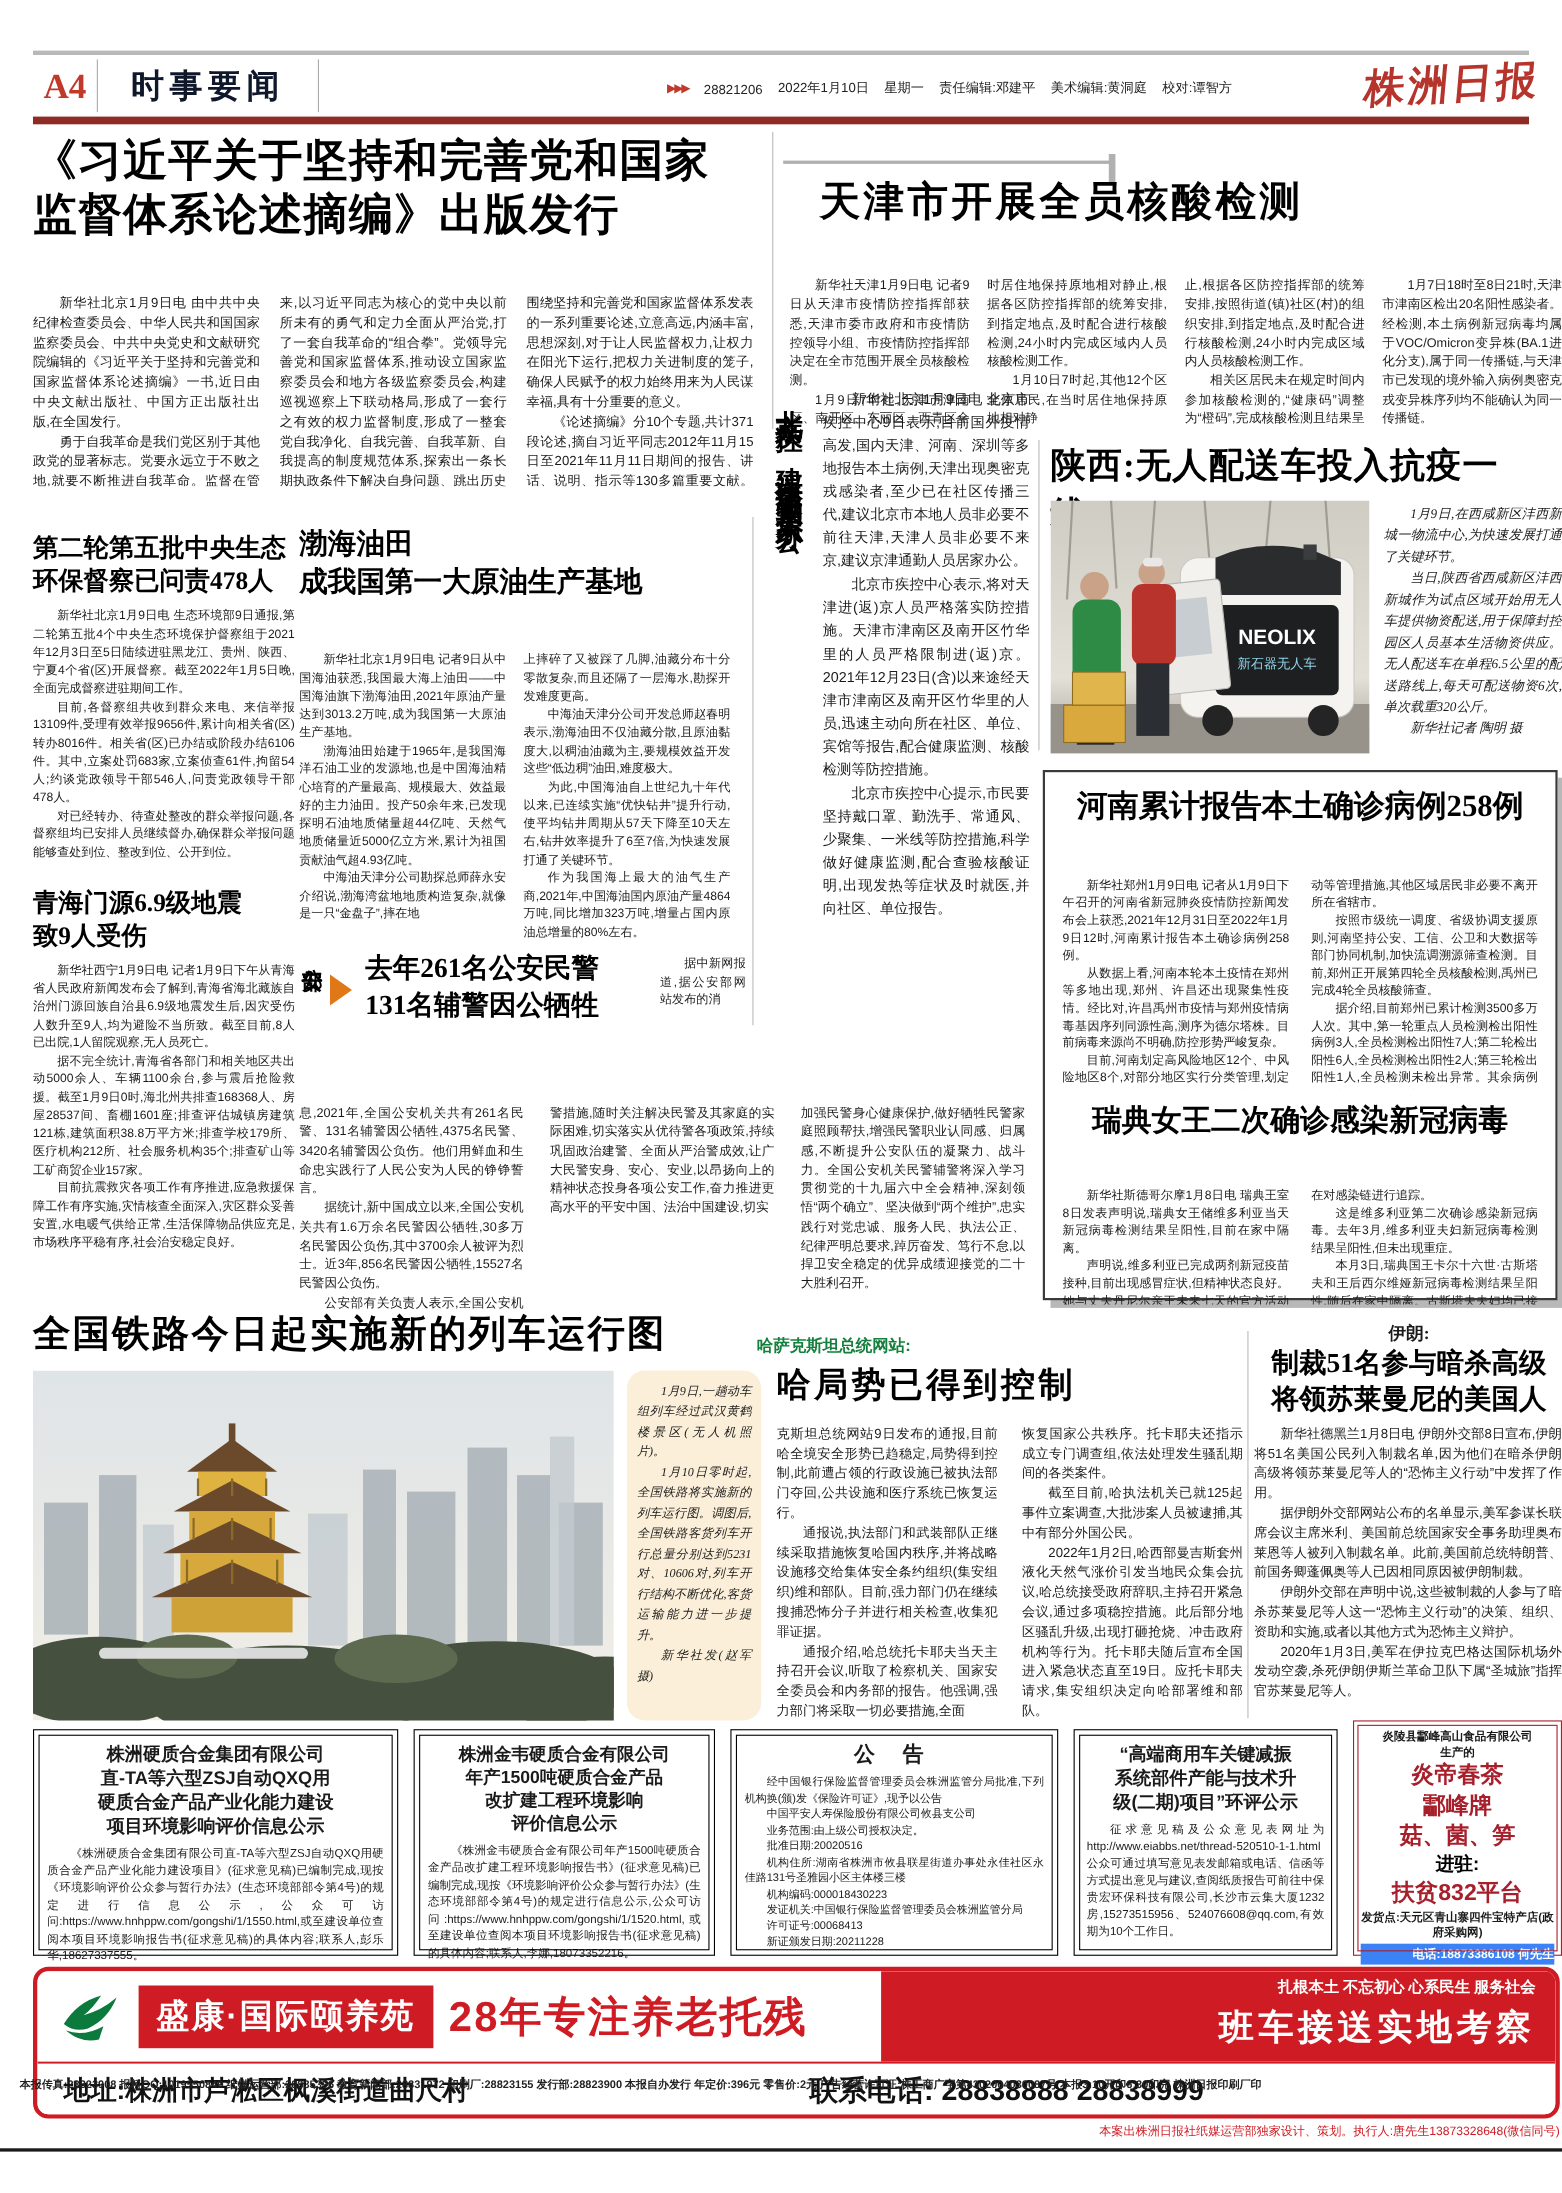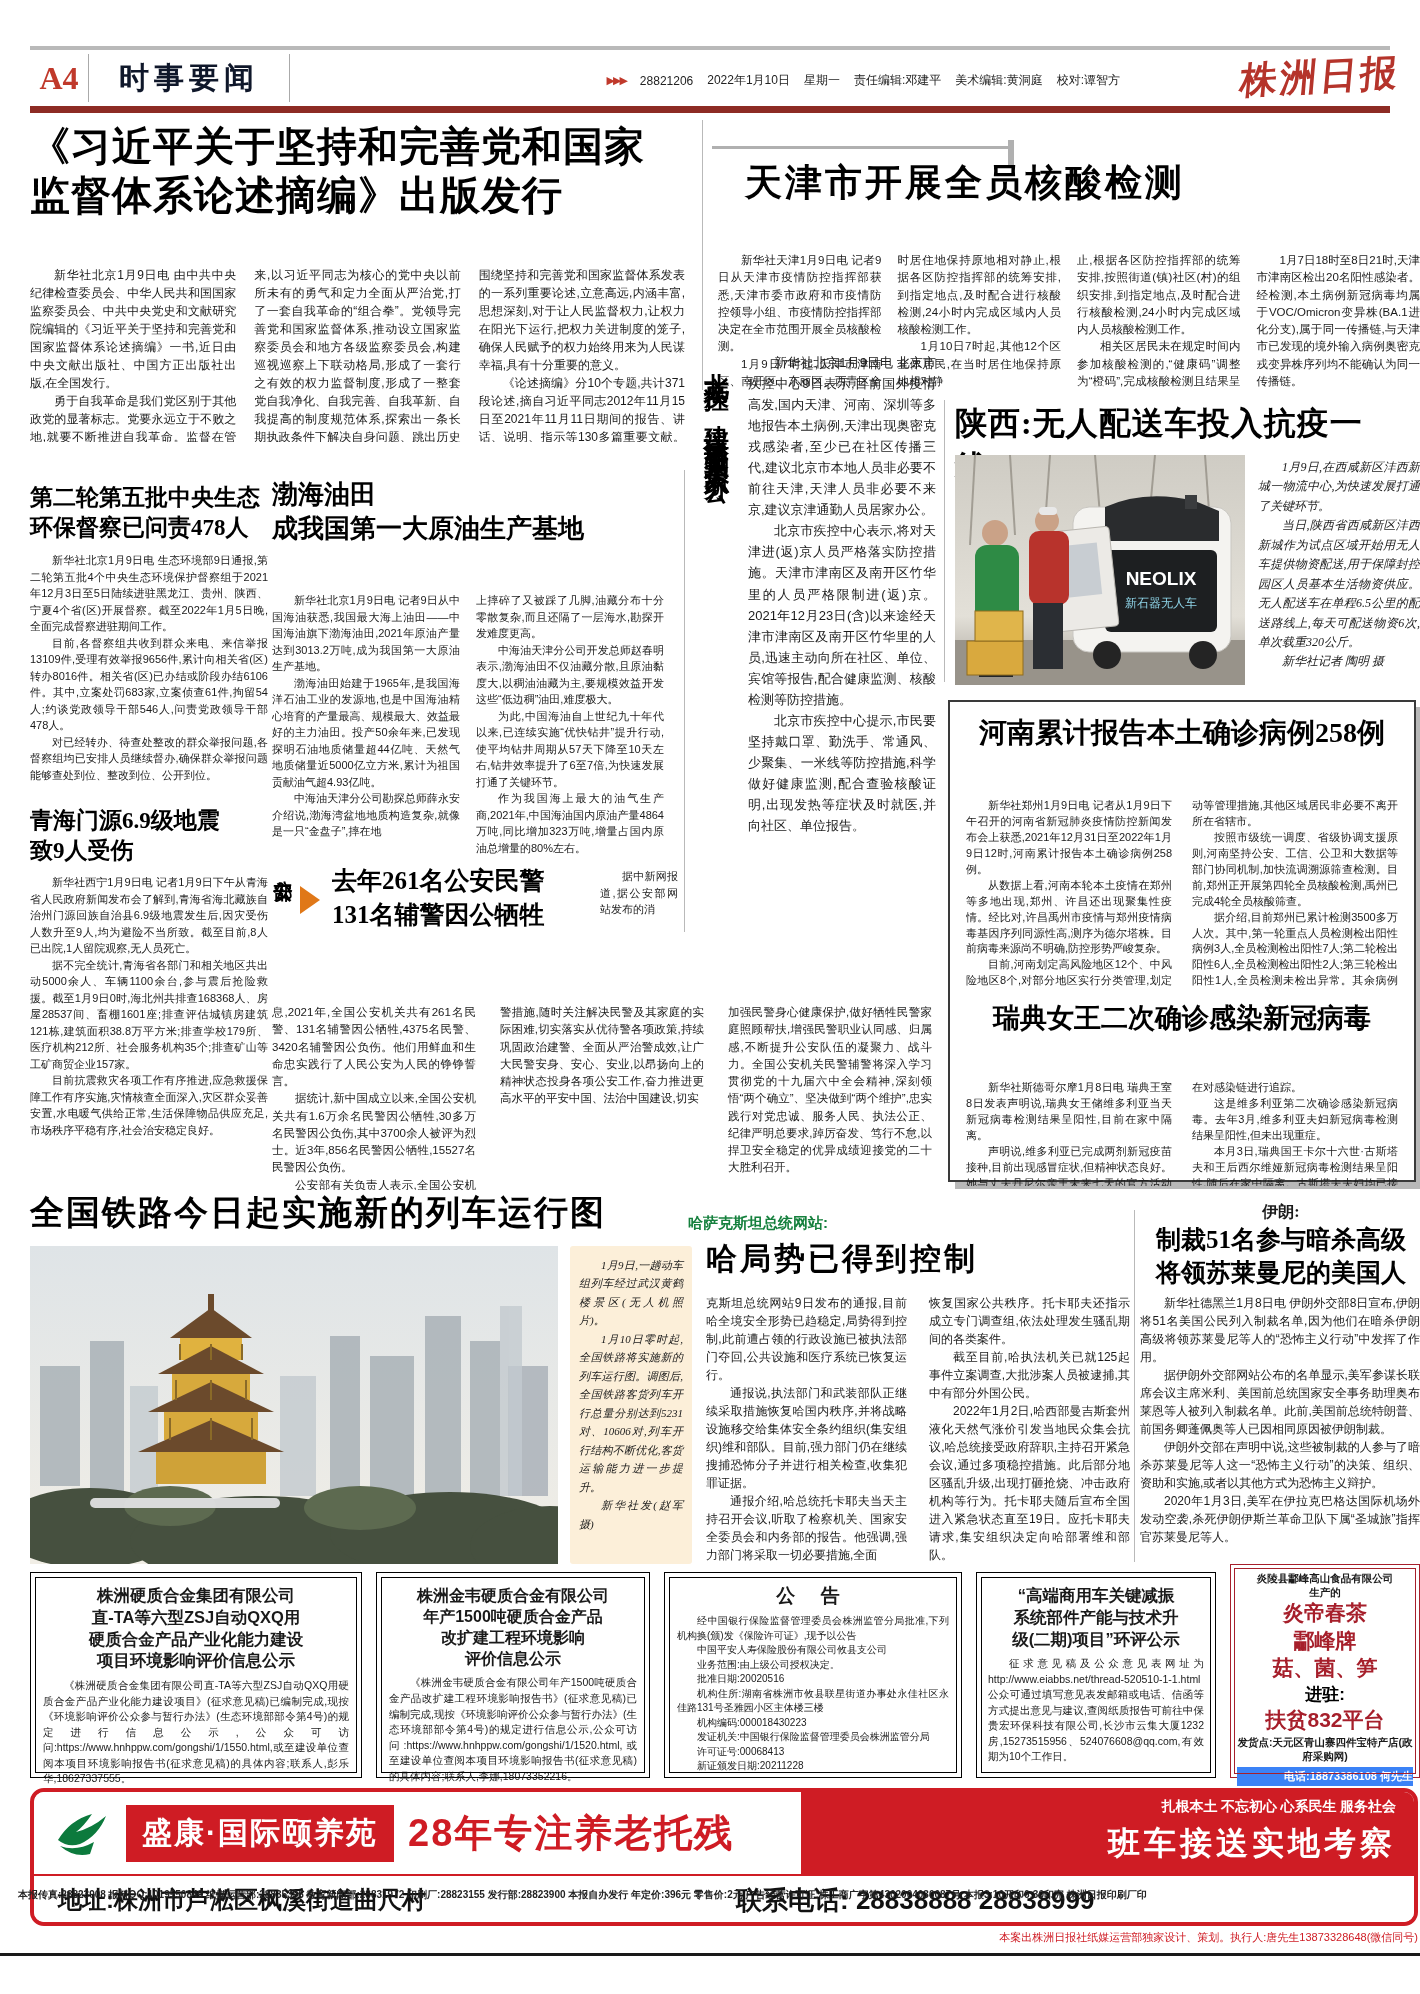--- a/index.html
+++ b/index.html
@@ -290,21 +290,21 @@
           <ellipse cx="520" cy="300" rx="80" ry="40"></ellipse>
       </g>
       <g fill="#5d6a50">
           <ellipse cx="140" cy="260" rx="46" ry="20"></ellipse>
           <ellipse cx="330" cy="262" rx="56" ry="22"></ellipse>
         </g>
 
       <rect x="60" y="252" width="190" height="10" rx="5" fill="#e8e8ea" opacity="0.9"></rect>
     </svg>
   </div>
-  <div class="abs kai clip" style="left:570px;top:1246px;width:122px;height:318px;background:#fcefd9;border-radius:3px;padding:10px 9px;box-sizing:border-box;font-size:11px;line-height:1.68;">
+  <div class="abs kai clip" style="left:570px;top:1246px;width:122px;height:318px;background:#fcefd9;border-radius:16px;padding:10px 9px;box-sizing:border-box;font-size:11px;line-height:1.68;">
       <p class="para">1月9日,一趟动车组列车经过武汉黄鹤楼景区(无人机照片)。</p>
       <p class="para">1月10日零时起,全国铁路将实施新的列车运行图。调图后,全国铁路客货列车开行总量分别达到5231对、10606对,列车开行结构不断优化,客货运输能力进一步提升。</p>
       <p class="para">新华社发(赵军 摄)</p>
     </div>
 
   <div class="abs" style="left:688px;top:1214px;font:700 15px var(--sans);color:#15803d;">哈萨克斯坦总统网站:</div>
   <div class="abs hl-sans" style="left:706px;top:1238px;width:430px;font-size:31px;letter-spacing:3px;">哈局势已得到控制</div>
   <div class="abs cols clip" style="left:706px;top:1296px;width:424px;height:268px;gap:22px;font-size:12px;line-height:1.5;align-items:flex-end;">
     <div>
         <p class="para">新华社努尔苏丹1月9日电  据哈萨克斯坦总统网站9日发布的通报,目前哈全境安全形势已趋稳定,局势得到控制,此前遭占领的行政设施已被执法部门夺回,公共设施和医疗系统已恢复运行。</p>

